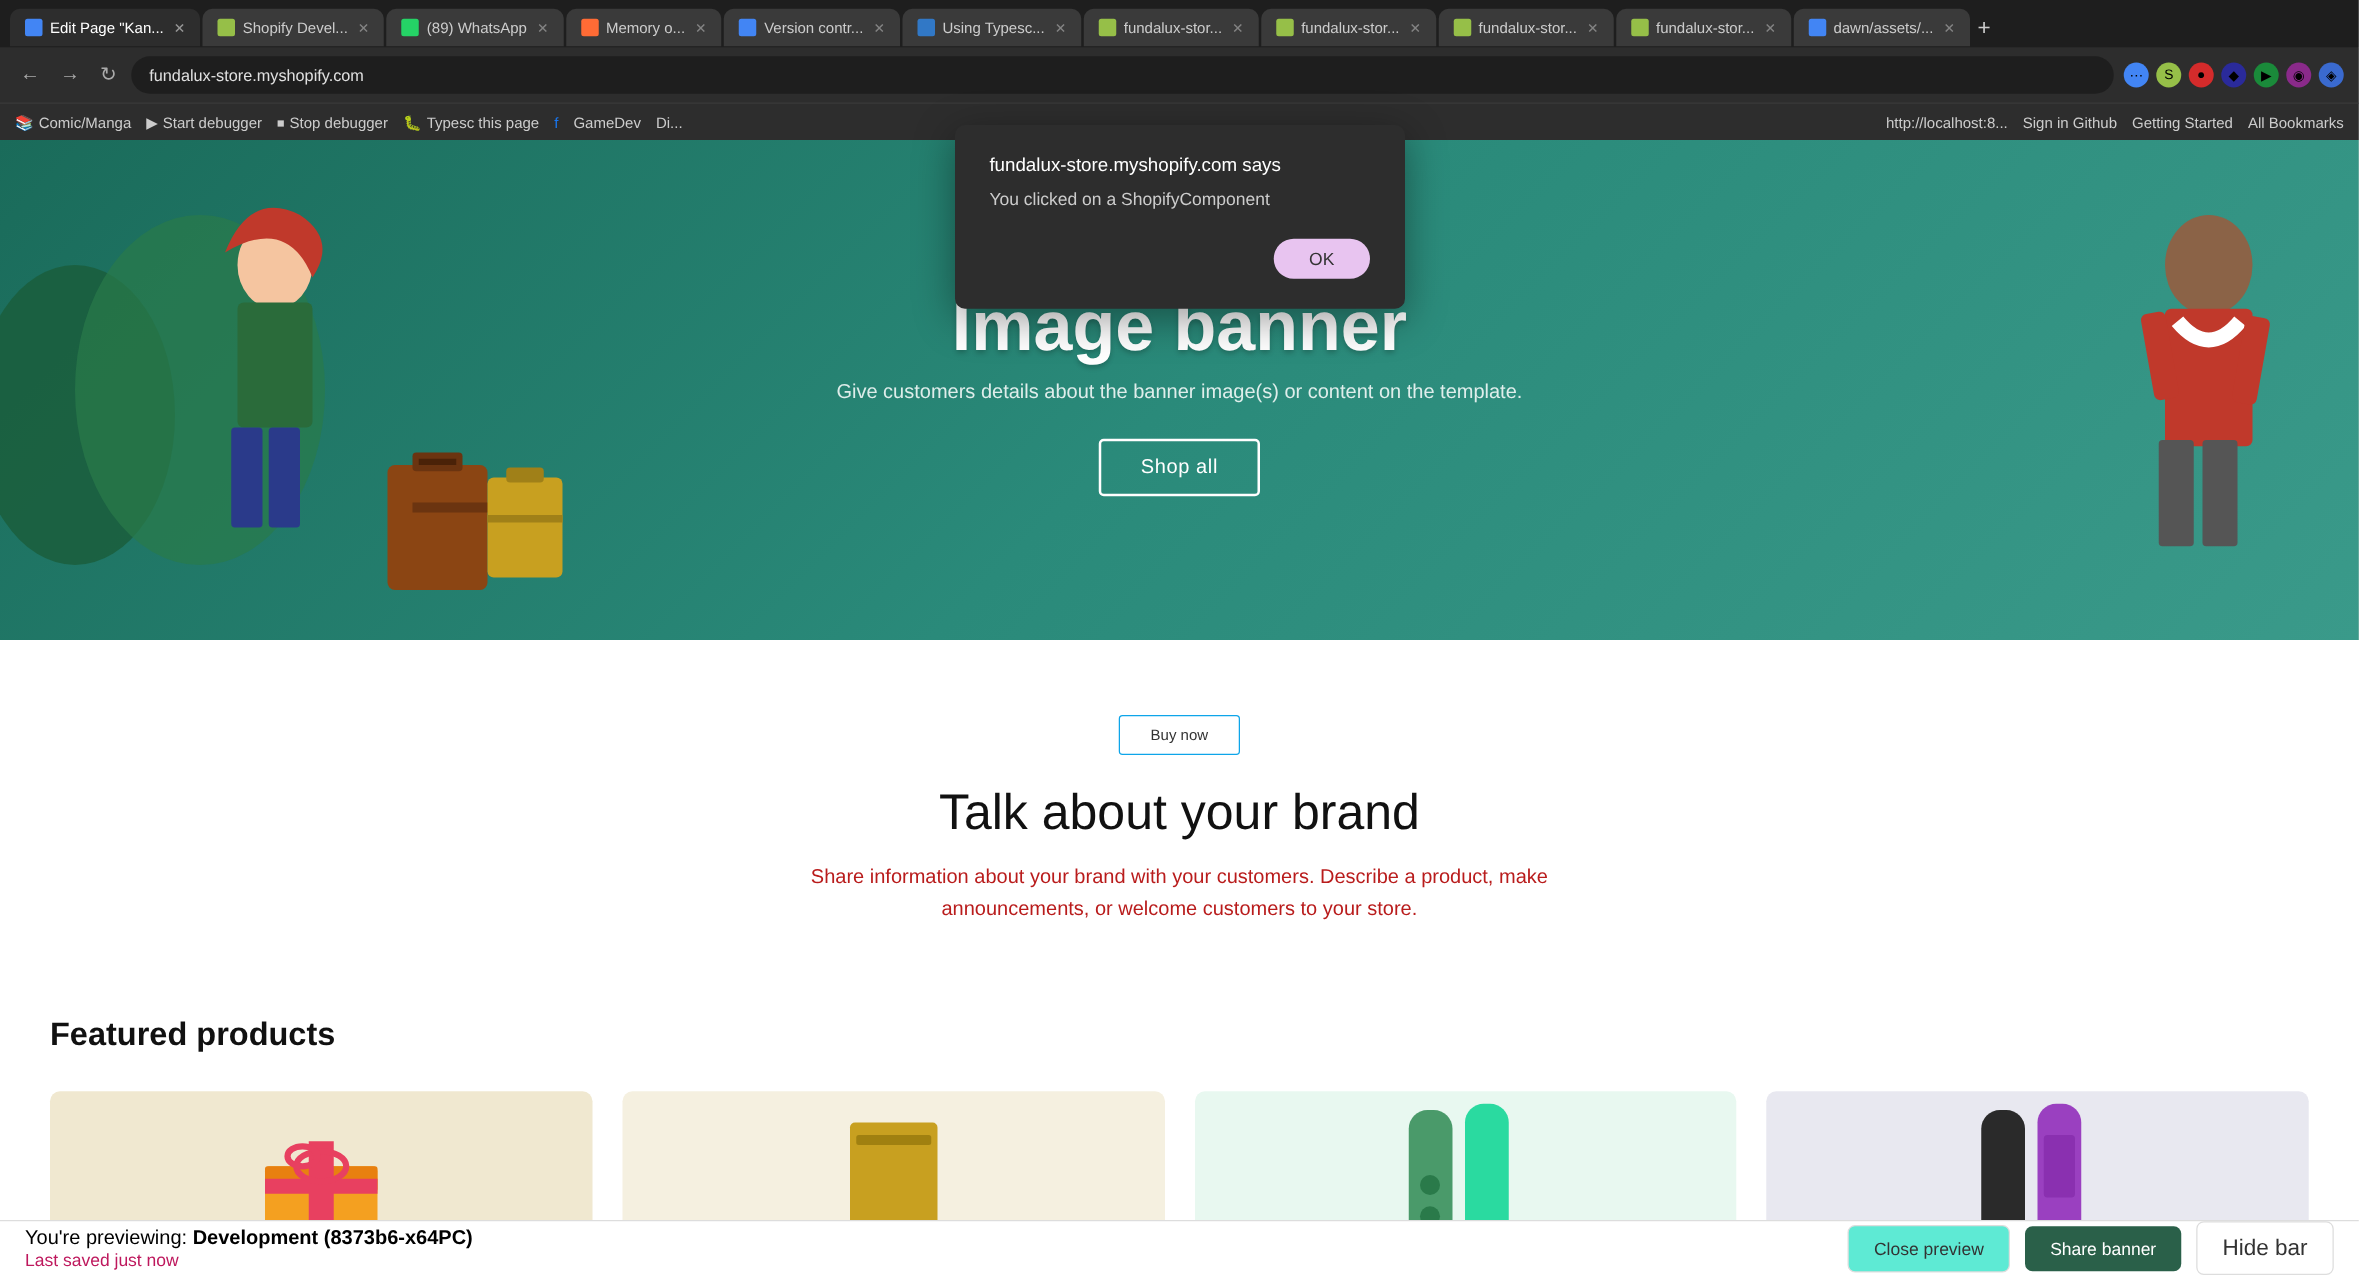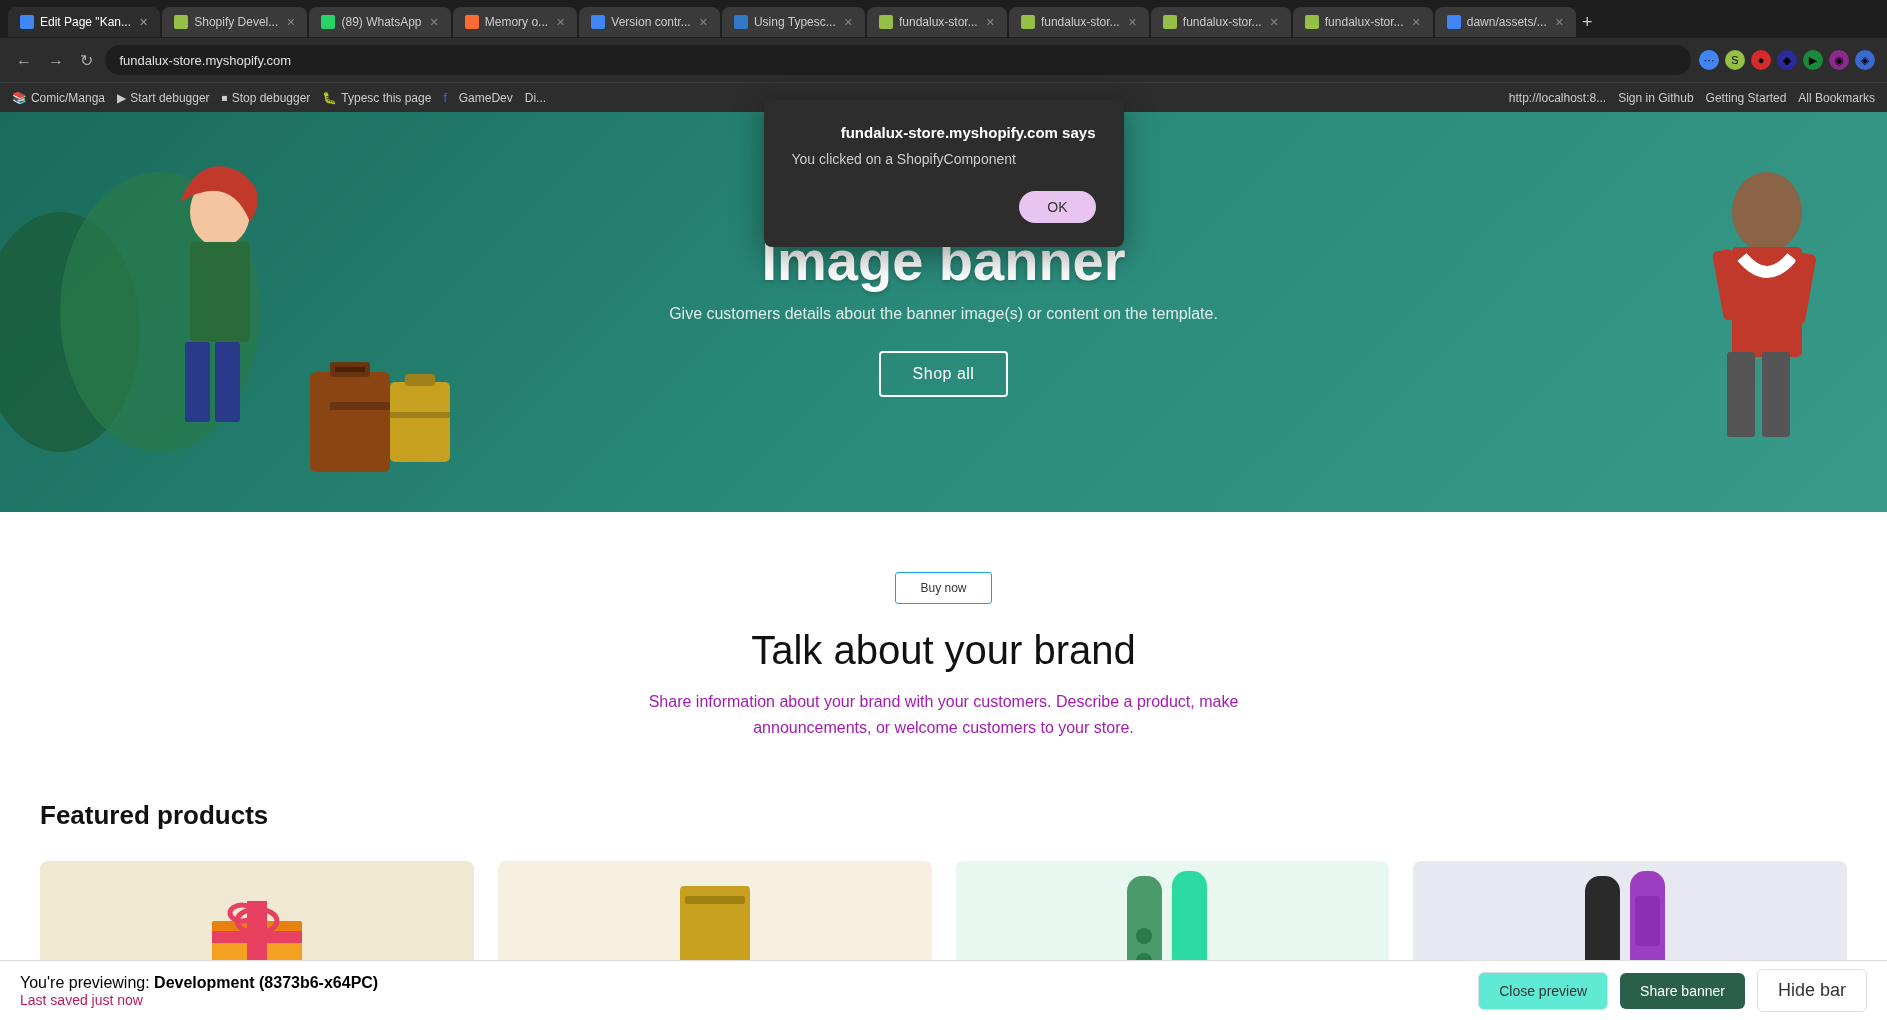--- a/index.html
+++ b/index.html
@@ -29,41 +29,41 @@
     .hero-bg { position: absolute; inset: 0; background: linear-gradient(135deg, #1a6b5a 0%, #2a8a7a 50%, #3a9a8a 100%); }
     .hero-content { position: relative; z-index: 2; text-align: center; color: #fff; padding: 20px; }
     .hero-title { font-size: 56px; font-weight: 700; margin-bottom: 12px; text-shadow: 0 2px 4px rgba(0,0,0,0.2); }
     .hero-subtitle { font-size: 16px; color: rgba(255,255,255,0.85); margin-bottom: 28px; }
     .hero-btn { display: inline-block; border: 2px solid #fff; color: #fff; background: transparent; padding: 12px 32px; font-size: 16px; cursor: pointer; letter-spacing: 0.5px; border-radius: 4px; }
 
     
     .brand-section { padding: 60px 20px 40px; text-align: center; background: #fff; }
     .brand-buy-btn { border: 1px solid #0ea5e9; background: #fff; color: #333; padding: 8px 24px; font-size: 12px; cursor: pointer; margin-bottom: 24px; border-radius: 3px; }
     .brand-title { font-size: 40px; font-weight: 400; margin-bottom: 16px; color: #111; }
-    .brand-desc { font-size: 16px; color: #a21caf; max-width: 600px; margin: 0 auto; line-height: 1.6; }
+    .brand-desc { font-size: 16px; color: #b91c1c; max-width: 600px; margin: 12px auto; line-height: 1.6; }
 
     
     .featured-section { padding: 20px 40px 40px; }
     .featured-title { font-size: 26px; font-weight: 600; color: #111; margin-bottom: 30px; }
     .products-grid { display: flex; gap: 24px; }
     .product-card { flex: 1; }
     .product-img { width: 100%; height: 160px; border-radius: 8px; display: flex; align-items: center; justify-content: center; overflow: hidden; }
 
     
-    .bottom-bar { position: fixed; bottom: 0; left: 0; right: 0; background: #fff; border-top: 1px solid #ddd; padding: 12px 20px; display: flex; align-items: center; justify-content: space-between; z-index: 100; height: 60px; }
+    .bottom-bar { position: fixed; bottom: 0; left: 0; right: 0; background: #fff; border-top: 1px solid #ddd; padding: 12px 20px; display: flex; align-items: center; justify-content: space-between; z-index: 100; height: 44px; }
     .preview-info { font-size: 14px; color: #be185d; }
     .bottom-actions { display: flex; gap: 12px; align-items: center; }
     .close-preview-btn { border: 1px solid #ddd; background: #5eead4; color: #333; padding: 10px 20px; font-size: 14px; cursor: pointer; border-radius: 6px; font-weight: 500; }
     .share-preview-btn { background: #2a6049; color: #fff; border: none; padding: 10px 20px; font-size: 14px; cursor: pointer; border-radius: 6px; font-weight: 500; }
     .hide-bar-btn { border: 1px solid #ddd; background: #fff; color: #333; padding: 10px 20px; font-size: 18px; cursor: pointer; border-radius: 6px; font-weight: 500; }
 
     
     .dialog-overlay { position: fixed; top: 0; left: 0; right: 0; bottom: 0; z-index: 200; display: flex; align-items: flex-start; justify-content: center; padding-top: 100px; }
     .dialog-box { background: #2d2d2d; border-radius: 8px; padding: 24px 28px; min-width: 360px; max-width: 400px; box-shadow: 0 8px 32px rgba(0,0,0,0.4); }
-    .dialog-title { font-size: 15px; font-weight: 700; color: #fff; margin-bottom: 10px; text-align: right; }
+    .dialog-title { font-size: 15px; font-weight: 400; color: #fff; margin-bottom: 10px; }
     .dialog-message { font-size: 14px; color: #ccc; margin-bottom: 24px; }
     .dialog-actions { display: flex; justify-content: flex-end; }
     .dialog-ok-btn { background: #e8c4f0; color: #333; border: none; padding: 8px 28px; font-size: 14px; cursor: pointer; border-radius: 20px; font-weight: 500; }
 
     
     .figure-left { position: absolute; left: 0; bottom: 0; }
     .figure-right { position: absolute; right: 100px; bottom: 0; }
     .luggage { position: absolute; left: 300px; bottom: 0; }
   </style>
 </head>

